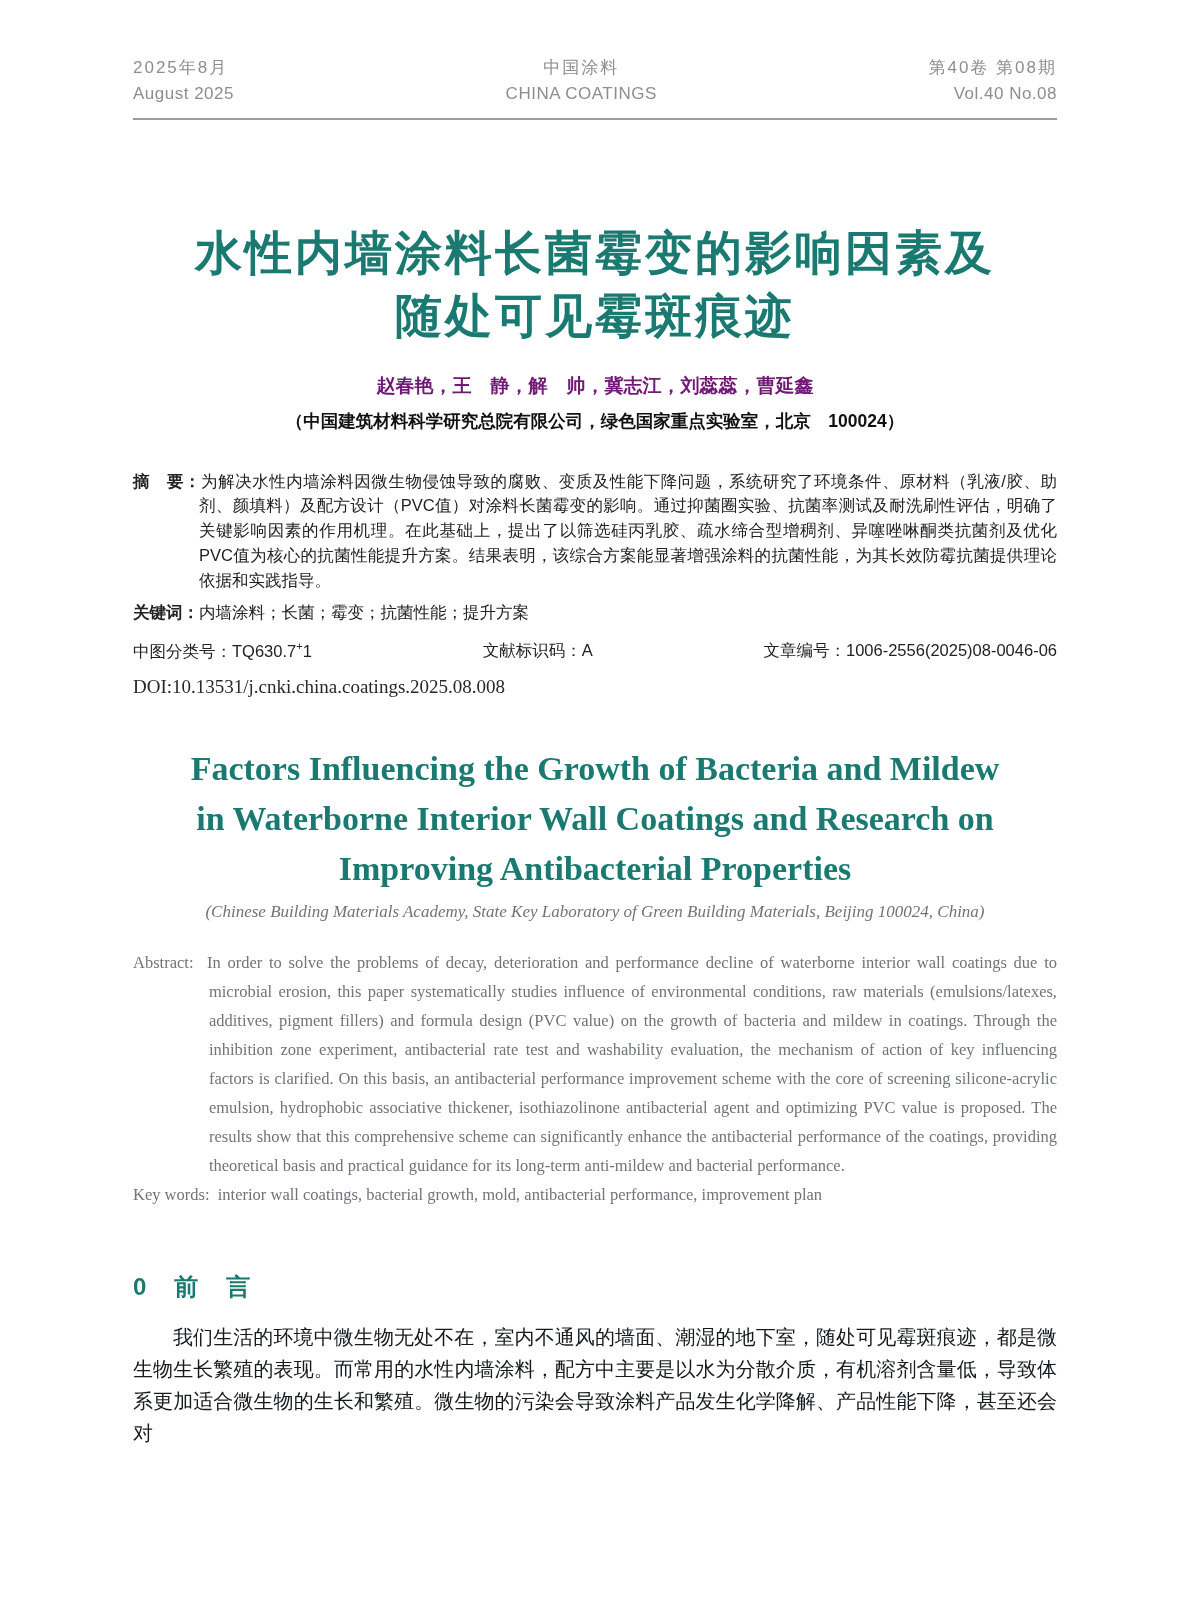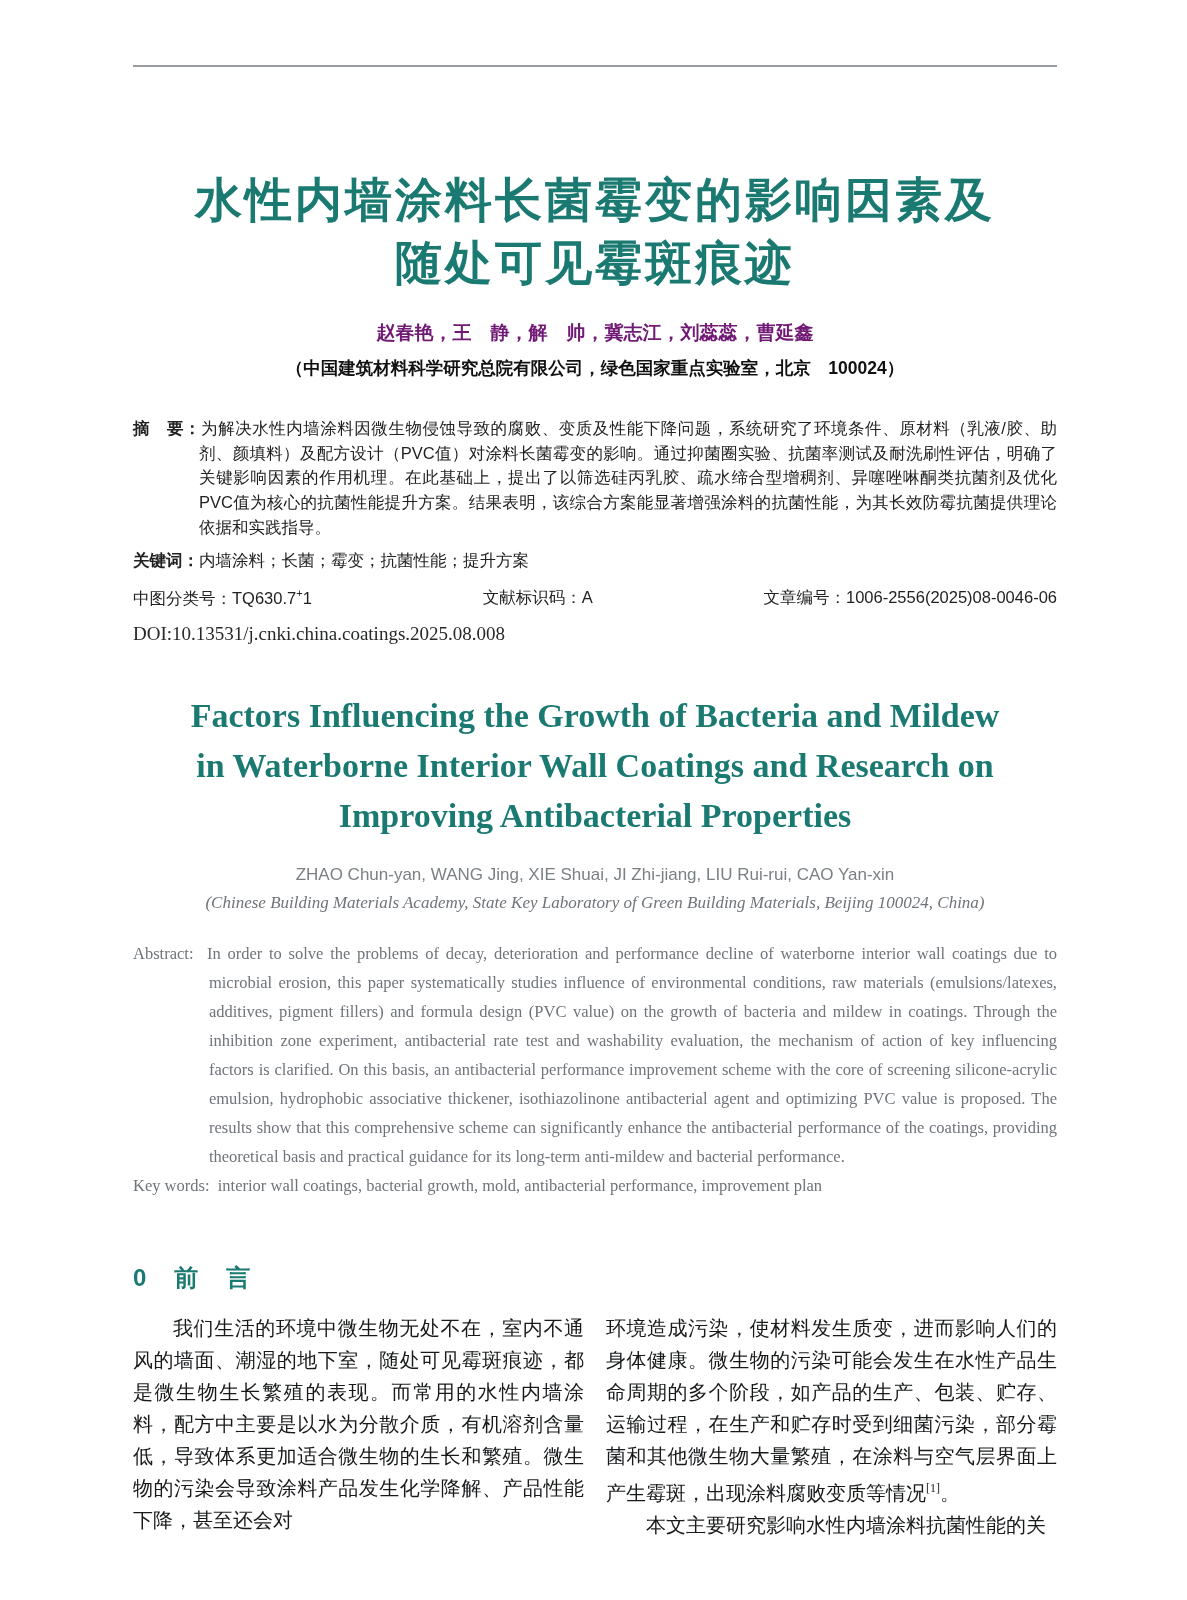--- a/index.html
+++ b/index.html
@@ -64,20 +64,34 @@
     line-height: 32px; color: #17191b; text-align: justify; }
   .col p { margin: 0; }
   .col p.indent { text-indent: 2em; }
   .col sup { font-size: 12px; vertical-align: super; }
 </style>
 </head>
 <body>
 
 <div class="page">
 
+  <div class="page-header">
+    <div class="hdr-col left">
+      <div class="hdr-cn">2025年8月</div>
+      <div class="hdr-en">August 2025</div>
+    </div>
+    <div class="hdr-col center">
+      <div class="hdr-cn">中国涂料</div>
+      <div class="hdr-en">CHINA COATINGS</div>
+    </div>
+    <div class="hdr-col right">
+      <div class="hdr-cn">第40卷 第08期</div>
+      <div class="hdr-en">Vol.40  No.08</div>
+    </div>
+  </div>
   <hr class="hdr-rule">
 
   <h1 class="cn-title">
     <div>水性内墙涂料长菌霉变的影响因素及</div>
     <div>随处可见霉斑痕迹</div>
   </h1>
   <div class="authors-cn">赵春艳，王　静，解　帅，冀志江，刘蕊蕊，曹延鑫</div>
   <div class="affil-cn">（中国建筑材料科学研究总院有限公司，绿色国家重点实验室，北京　100024）</div>
 
   <p class="abstract-cn"><span class="lbl">摘　要：</span><span>为解决水性内墙涂料因微生物侵蚀导致的腐败、变质及性能下降问题，系统研究了环境条件、原材料（乳液/胶、助剂、颜填料）及配方设计（PVC值）对涂料长菌霉变的影响。通过抑菌圈实验、抗菌率测试及耐洗刷性评估，明确了关键影响因素的作用机理。在此基础上，提出了以筛选硅丙乳胶、疏水缔合型增稠剂、异噻唑啉酮类抗菌剂及优化PVC值为核心的抗菌性能提升方案。结果表明，该综合方案能显著增强涂料的抗菌性能，为其长效防霉抗菌提供理论依据和实践指导。</span></p>
@@ -88,30 +102,25 @@
     <div>文献标识码：A</div>
     <div>文章编号：1006-2556(2025)08-0046-06</div>
   </div>
   <div class="doi">DOI:10.13531/j.cnki.china.coatings.2025.08.008</div>
 
   <h2 class="en-title">
     <div>Factors Influencing the Growth of Bacteria and Mildew</div>
     <div>in Waterborne Interior Wall Coatings and Research on</div>
     <div>Improving Antibacterial Properties</div>
   </h2>
-  <div class="authors-en">ZHAO Chun-yan, WANG Jing, XIE Shuai, JI Zhi-jiang, LIU Rui-rui, CAO Yan-xin</div>
   <div class="affil-en">(Chinese Building Materials Academy, State Key Laboratory of Green Building Materials, Beijing 100024, China)</div>
 
   <p class="abstract-en"><span>Abstract:</span>&nbsp; <span>In order to solve the problems of decay, deterioration and performance decline of waterborne interior wall coatings due to microbial erosion, this paper systematically studies influence of environmental conditions, raw materials (emulsions/latexes, additives, pigment fillers) and formula design (PVC value) on the growth of bacteria and mildew in coatings. Through the inhibition zone experiment, antibacterial rate test and washability evaluation, the mechanism of action of key influencing factors is clarified. On this basis, an antibacterial performance improvement scheme with the core of screening silicone-acrylic emulsion, hydrophobic associative thickener, isothiazolinone antibacterial agent and optimizing PVC value is proposed. The results show that this comprehensive scheme can significantly enhance the antibacterial performance of the coatings, providing theoretical basis and practical guidance for its long-term anti-mildew and bacterial performance.</span></p>
   <p class="keywords-en"><span>Key words:</span>&nbsp; <span>interior wall coatings, bacterial growth, mold, antibacterial performance, improvement plan</span></p>
 
   <h3 class="section-heading">0　前　言</h3>
   <div class="columns">
     <div class="col">
       <p class="indent">我们生活的环境中微生物无处不在，室内不通风的墙面、潮湿的地下室，随处可见霉斑痕迹，都是微生物生长繁殖的表现。而常用的水性内墙涂料，配方中主要是以水为分散介质，有机溶剂含量低，导致体系更加适合微生物的生长和繁殖。微生物的污染会导致涂料产品发生化学降解、产品性能下降，甚至还会对</p>
     </div>
-    <div class="col">
-      <p><span>环境造成污染，使材料发生质变，进而影响人们的身体健康。微生物的污染可能会发生在水性产品生命周期的多个阶段，如产品的生产、包装、贮存、运输过程，在生产和贮存时受到细菌污染，部分霉菌和其他微生物大量繁殖，在涂料与空气层界面上产生霉斑，出现涂料腐败变质等情况</span><sup>[1]</sup><span>。</span></p>
-      <p class="indent">本文主要研究影响水性内墙涂料抗菌性能的关</p>
-    </div>
   </div>
 
 </div>
 
 </body></html>

